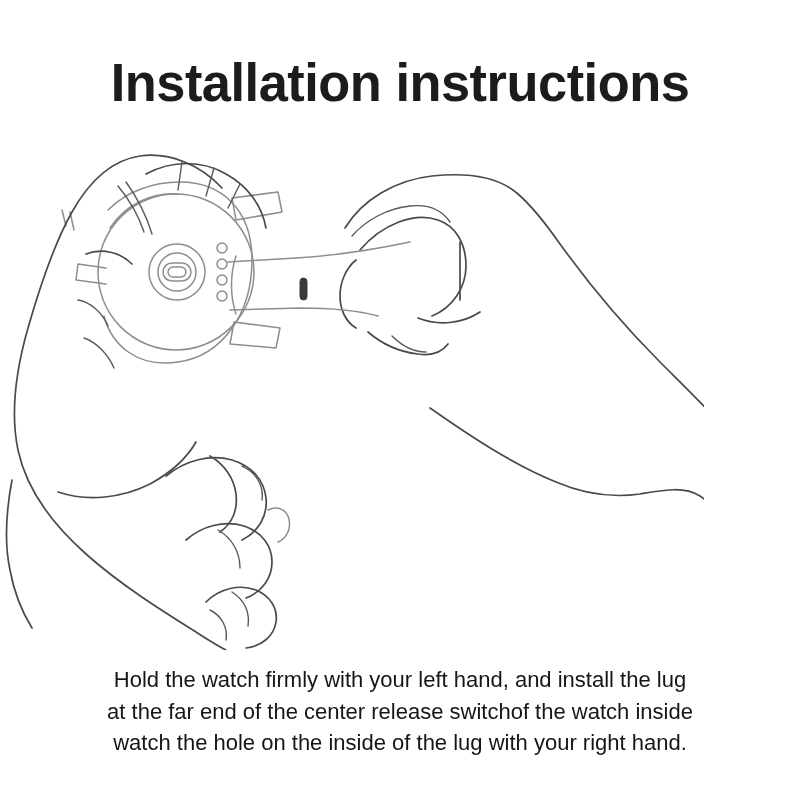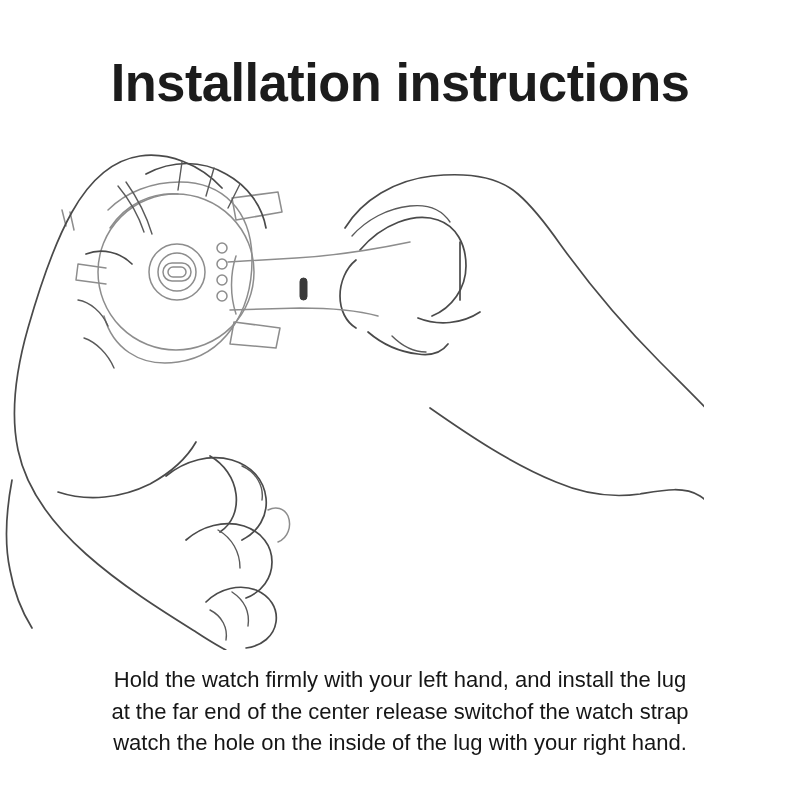--- a/index.html
+++ b/index.html
@@ -245,17 +245,17 @@
         <path class="ink-thin" d="M210 460 C 222 466, 228 478, 226 490"></path>
 
         <path class="ink-light" d="M268 360 C 276 356, 284 358, 288 366 C 292 376, 288 388, 278 392"></path>
       </g>
 
     </svg>
   </div>
 
   <div id="caption">
     <span class="cap-line">Hold the watch firmly with your left hand, and install the lug</span>
-    <span class="cap-line">at the far end of the center release switchof the watch strap</span>
+    <span class="cap-line">at the far end of the center release switchof the watch inside</span>
     <span class="cap-line">watch the hole on the inside of the lug with your right hand.</span>
   </div>
 
 </div>
 
 </body></html>

